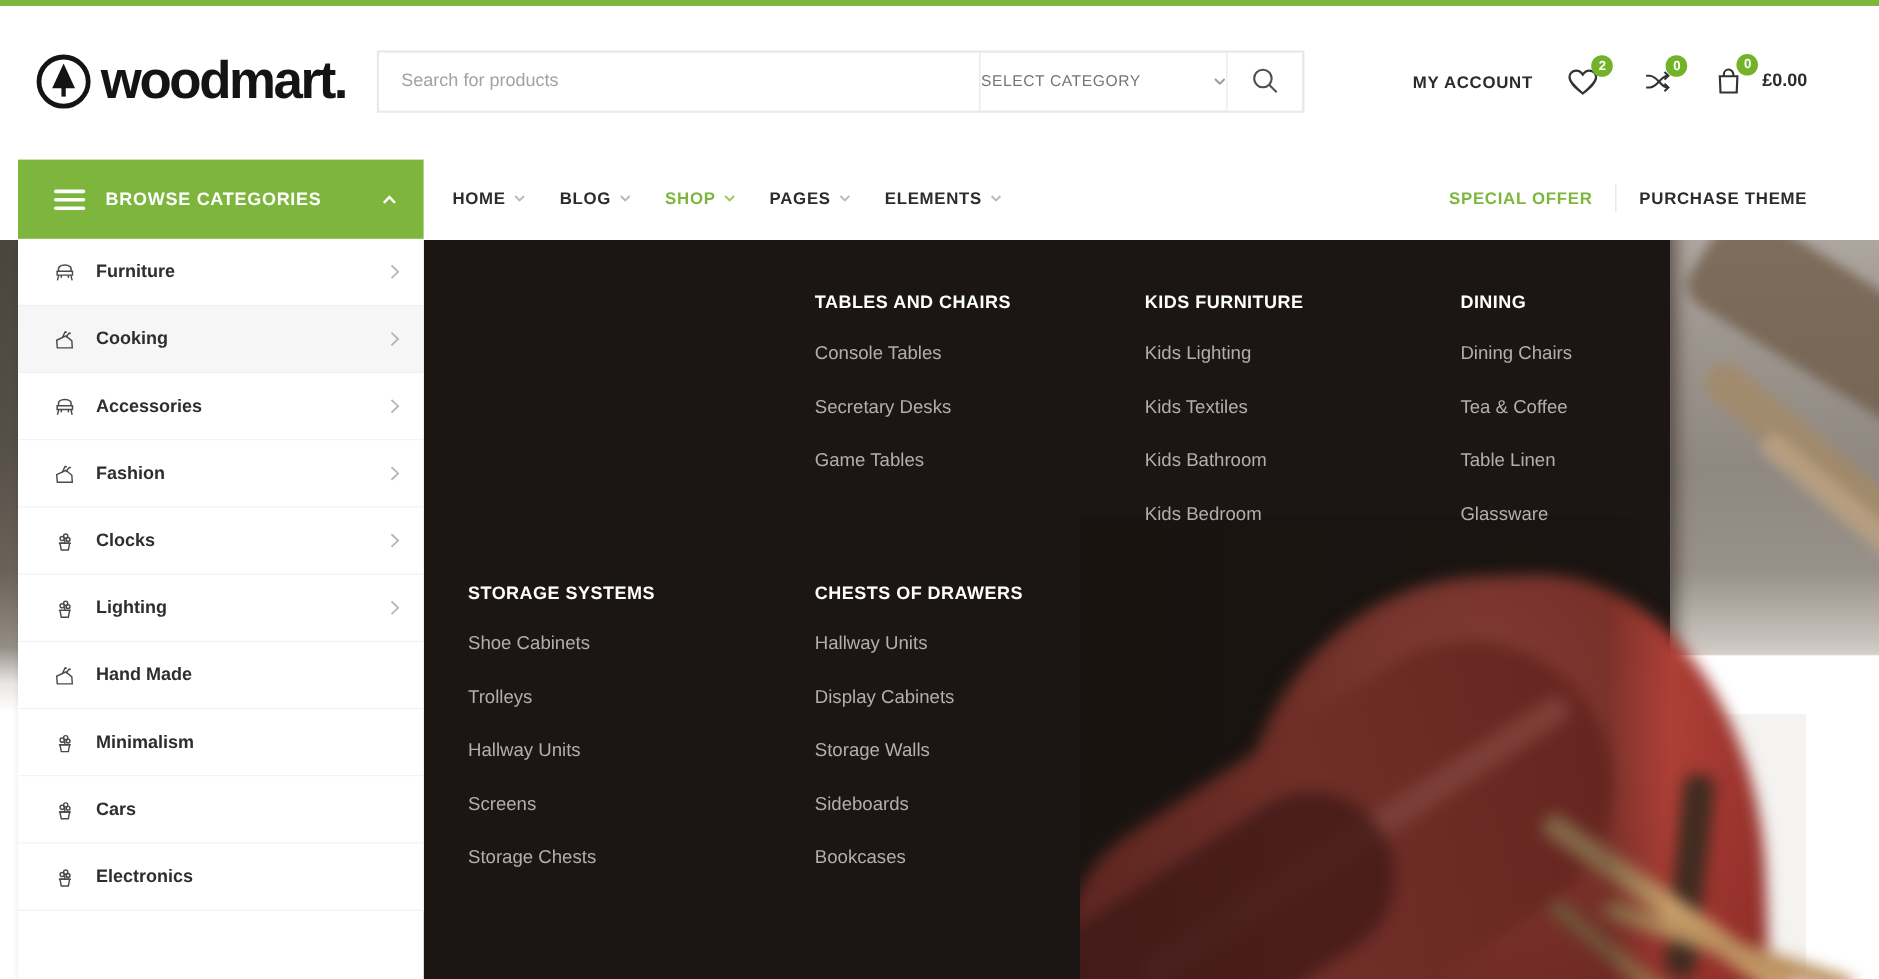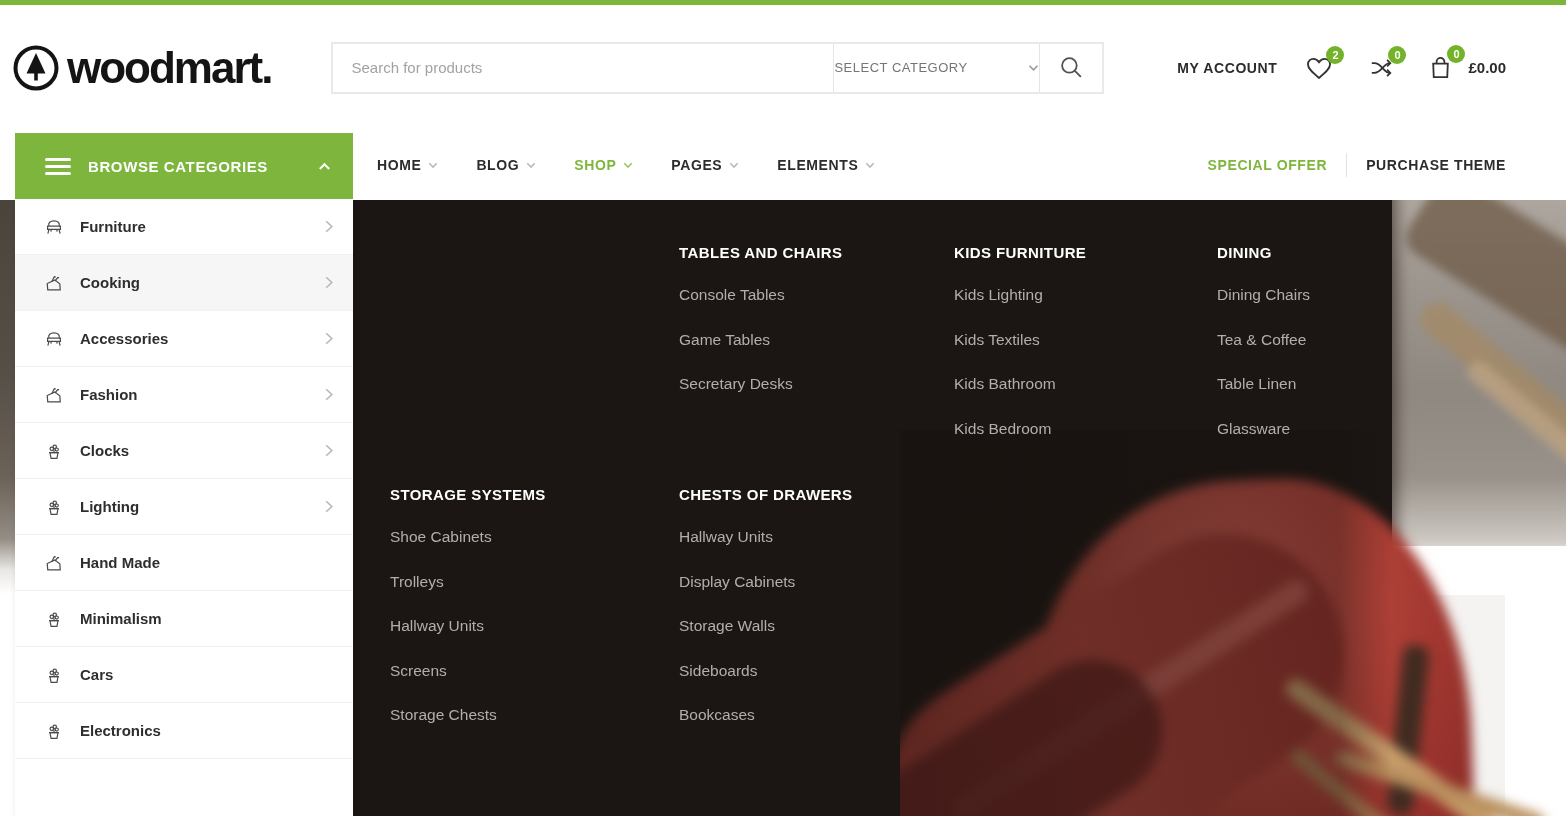--- a/index.html
+++ b/index.html
@@ -3,39 +3,39 @@
 <meta charset="utf-8">
 <style>
   html,body{margin:0;padding:0;}
   body{
     width:1566px;height:816px;position:relative;overflow:hidden;background:#fff;
     font-family:"Liberation Sans","DejaVu Sans",sans-serif;color:#333;
   }
   
   .topbar{position:absolute;left:0;top:0;width:1566px;height:5px;background:#7eb63d;z-index:8;}
   
-  .header{position:absolute;left:0;top:5px;width:1566px;height:125px;background:#fff;display:flex;align-items:center;padding:0 60px 0 12px;box-sizing:border-box;z-index:7;gap:34px;}
+  .header{position:absolute;left:0;top:5px;width:1566px;height:125px;background:#fff;display:flex;align-items:center;padding:0 60px 0 29px;box-sizing:border-box;z-index:7;}
   .logo{display:flex;align-items:center;gap:7px;cursor:pointer;}
   .logo-text{font-size:44px;font-weight:800;letter-spacing:-2px;color:#141414;}
   
   .search-form{margin-left:26px;width:773px;height:52px;border:2px solid #e9e9e9;display:flex;align-items:stretch;box-sizing:border-box;background:#fff;}
   .search-input{flex:1;border:none;outline:none;padding:0 18px;font-size:15px;color:#555;font-family:inherit;}
   .search-input::placeholder{color:#a2a2a2;}
   .search-cat{width:205px;border-left:1px solid #e5e5e5;border-right:1px solid #e5e5e5;display:flex;align-items:center;justify-content:space-between;gap:10px;font-size:13px;color:#757575;letter-spacing:.5px;cursor:pointer;white-space:nowrap;}
   .search-btn{width:62px;display:flex;align-items:center;justify-content:center;background:#fff;border:none;cursor:pointer;}
   
   .hdr-right{margin-left:auto;display:flex;align-items:center;}
   .account{font-size:14px;font-weight:700;letter-spacing:.6px;color:#2b2b2b;cursor:pointer;}
   .icon-wrap{position:relative;display:flex;align-items:center;cursor:pointer;}
   .iw-heart{margin-left:28px;} .iw-compare{margin-left:34px;} .iw-cart{margin-left:32px;}
   .badge{position:absolute;top:-9px;right:-11px;min-width:18px;height:18px;border-radius:50%;background:#72b32a;color:#fff;font-size:11px;font-weight:700;display:flex;align-items:center;justify-content:center;}
   .cart-total{margin-left:14px;font-size:15px;font-weight:600;color:#2b2b2b;}
   
   .navbar{position:absolute;left:0;top:130px;width:1566px;height:70px;background:#fff;display:flex;align-items:center;padding:0 60px 0 377px;box-sizing:border-box;z-index:6;}
-  .nav-items{display:flex;align-items:center;gap:38px;}
+  .nav-items{display:flex;align-items:center;gap:28px;}
   .nav-item{display:flex;align-items:center;gap:7px;font-size:14px;font-weight:700;letter-spacing:.6px;color:#2c2c2c;text-decoration:none;cursor:pointer;}
   .nav-item.active{color:#7eb63d;}
   .nav-item.active svg path{stroke:#9cc65e;}
   .nav-right{margin-left:auto;display:flex;align-items:center;gap:19px;}
   .special-offer{font-size:14px;font-weight:700;letter-spacing:.6px;color:#7eb63d;cursor:pointer;}
   .nav-divider{width:1px;height:24px;background:#e2e2e2;}
   .purchase-theme{font-size:14px;font-weight:700;letter-spacing:.6px;color:#2c2c2c;cursor:pointer;}
   
   .hero{position:absolute;left:0;top:200px;width:1566px;height:616px;background:#fff;z-index:1;}
   .room-left{position:absolute;left:0;top:0;width:15px;height:616px;
@@ -234,22 +234,22 @@
     <div class="leg-c"></div>
   </div>
   <div class="chair-tint"></div>
 </div>
 
 <div class="mm-text">
     <div class="mm-col" style="left: 326px; top: 40px;">
       <a class="mm-title">TABLES AND CHAIRS</a>
       <ul class="mm-list">
         <li><a>Console Tables</a></li>
+        <li><a>Secretary Desks</a></li>
         <li><a>Game Tables</a></li>
-        <li><a>Secretary Desks</a></li>
       </ul>
     </div>
     <div class="mm-col" style="left: 601px; top: 40px;">
       <a class="mm-title">KIDS FURNITURE</a>
       <ul class="mm-list">
         <li><a>Kids Lighting</a></li>
         <li><a>Kids Textiles</a></li>
         <li><a>Kids Bathroom</a></li>
         <li><a>Kids Bedroom</a></li>
       </ul>

